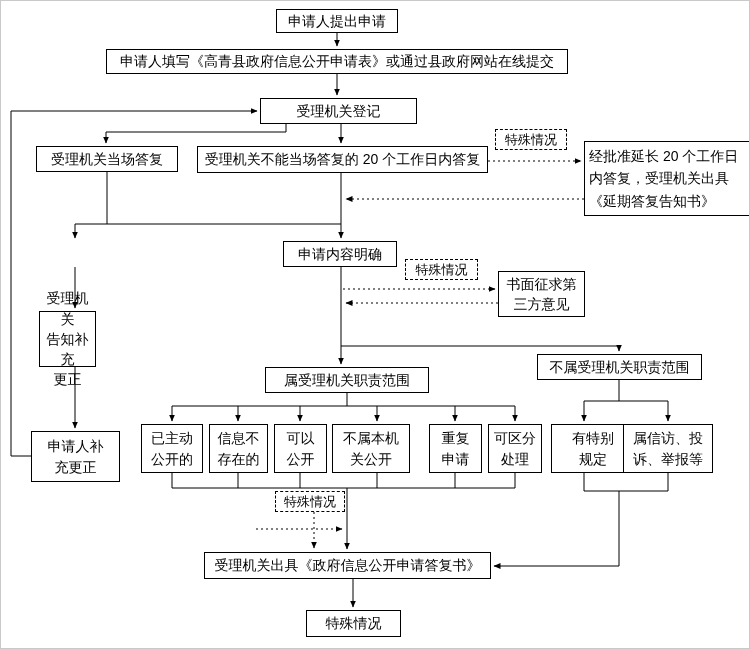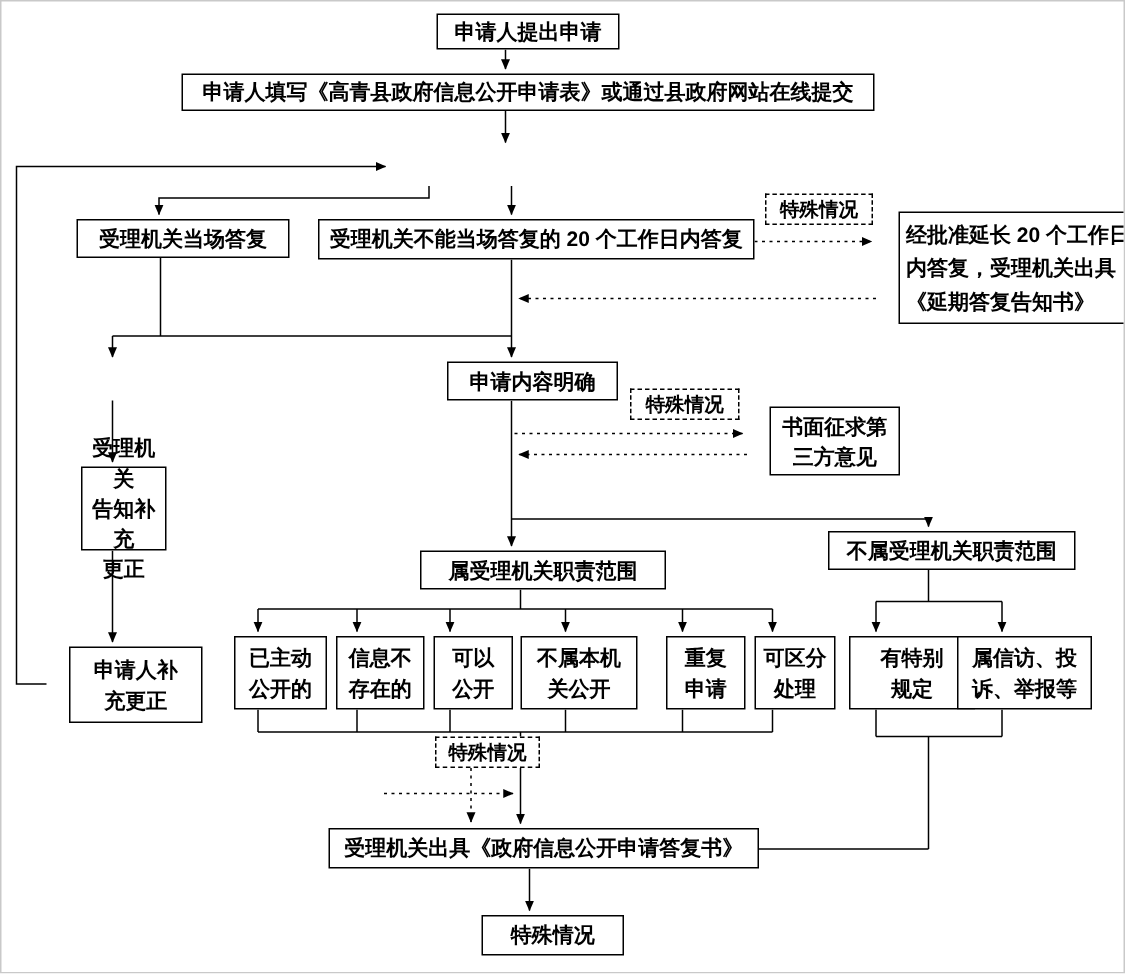--- a/index.html
+++ b/index.html
@@ -6,22 +6,22 @@
   .canvas{
     position:relative;width:750px;height:649px;background:#fff;
     border:1px solid #c9c9c9;box-sizing:border-box;
     font-family:"Liberation Sans","DejaVu Sans",sans-serif;color:#000;
     overflow:hidden;
   }
   svg.connectors{position:absolute;left:0;top:0;}
   .node{
     position:absolute;box-sizing:border-box;background:#fff;
     border:1px solid #000;display:flex;align-items:center;justify-content:center;
-    text-align:center;font-size:14px;font-weight:700;line-height:1.45;
-    white-space:pre-line;padding:1px 2px;margin-left:15px;
+    text-align:center;font-size:14px;font-weight:400;line-height:1.45;
+    white-space:pre-line;padding:1px 2px;
   }
   .dashed{border-style:dashed;font-size:13px;line-height:1.2;}
   
   .n-start{left:275px;top:8px;width:122px;height:24px}
   .n-fill{left:105px;top:48px;width:462px;height:25px}
   .n-register{left:259px;top:97px;width:157px;height:26px}
   .n-onsite{left:35px;top:145px;width:142px;height:26px}
   .n-deferred{left:196px;top:145px;width:291px;height:27px;padding:1px 0}
   .n-sctop{left:494px;top:128px;width:72px;height:21px}
   .n-ext{left:583px;top:140px;width:176px;height:75px;text-align:left;justify-content:flex-start;line-height:1.6;padding:2px 4px}
@@ -105,20 +105,21 @@
       <line x1="583" y1="198" x2="345" y2="198" marker-end="url(#arr)"></line>
       <line x1="342" y1="288" x2="494" y2="288" marker-end="url(#arr)"></line>
       <line x1="497" y1="302" x2="345" y2="302" marker-end="url(#arr)"></line>
       <line x1="313" y1="511" x2="313" y2="547" marker-end="url(#arr)"></line>
       <line x1="255" y1="528" x2="341" y2="528" marker-end="url(#arr)"></line>
     </g>
   </svg>
 
   <div class="node n-start">申请人提出申请</div>
   <div class="node n-fill">申请人填写《高青县政府信息公开申请表》或通过县政府网站在线提交</div>
+  <div class="node n-register">受理机关登记</div>
   <div class="node n-onsite">受理机关当场答复</div>
   <div class="node n-deferred">受理机关不能当场答复的 20 个工作日内答复</div>
   <div class="node dashed n-sctop">特殊情况</div>
   <div class="node n-ext">经批准延长 20 个工作日
 内答复，受理机关出具
 《延期答复告知书》</div>
   <div class="node n-clear">申请内容明确</div>
   <div class="node dashed n-scmid">特殊情况</div>
   <div class="node n-third">书面征求第
 三方意见</div>

